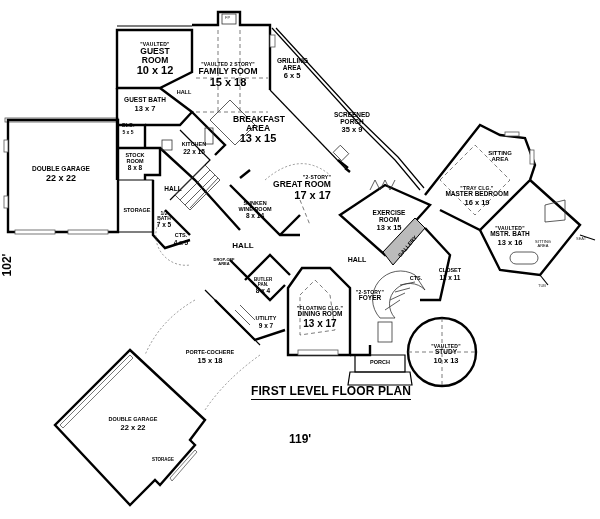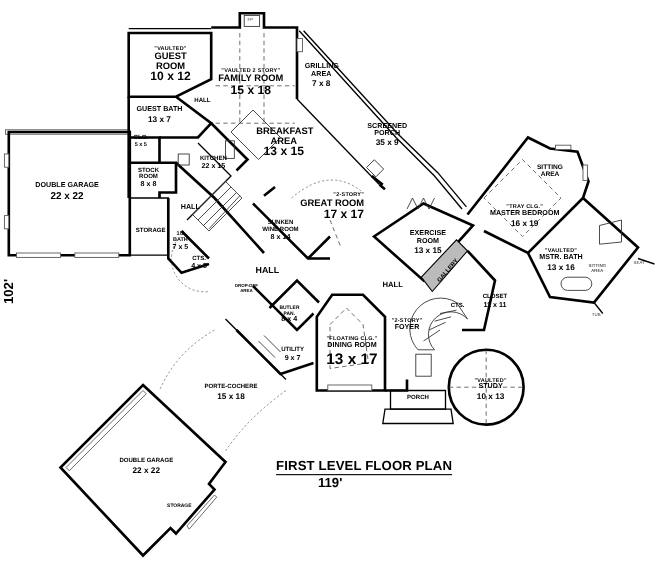--- a/index.html
+++ b/index.html
@@ -14,21 +14,21 @@
   .hatch { fill: #bbb; stroke: #000; stroke-width: 1; }
   .lbl { position: absolute; text-align: center; font-weight: bold; color: #000; line-height: 1; white-space: nowrap; transform: translateX(-50%); }
   .lbl .tag { display: block; font-size: 5px; letter-spacing: 0.2px; }
   .lbl .name { display: block; font-size: 8.5px; }
   .lbl .dims { display: block; font-size: 11px; margin-top: 1px; }
   .lbl.sm .name { font-size: 6.5px; }
   .lbl.sm .dims { font-size: 7.5px; }
   .lbl.xs .name { font-size: 5.5px; }
   .lbl.xs .dims { font-size: 6.5px; }
   .note { position: absolute; font-size: 4px; color: #333; white-space: nowrap; }
-  #plan-title { position: absolute; left: 251px; top: 416px; font-size: 12px; font-weight: bold; border-bottom: 1px solid #000; padding-bottom: 1px; letter-spacing: 0.1px; }
+  #plan-title { position: absolute; left: 251px; top: 384px; font-size: 12px; font-weight: bold; border-bottom: 1px solid #000; padding-bottom: 1px; letter-spacing: 0.1px; }
   #width-dim { position: absolute; left: 289px; top: 432px; font-size: 12px; font-weight: bold; }
   #depth-dim { position: absolute; left: -4px; top: 258px; font-size: 12px; font-weight: bold; transform: rotate(-90deg); transform-origin: center; }
 </style>
 </head>
 <body>
 
 <svg id="plan" viewBox="0 0 600 519" xmlns="http://www.w3.org/2000/svg">
 
   <g>
     <rect class="win" x="5" y="118" width="113" height="4"></rect>
@@ -165,21 +165,21 @@
   <span class="name" style="white-space:normal;width:40px;margin:0 auto;">GUEST ROOM</span>
   <span class="dims">10 x 12</span>
 </div>
 <div class="lbl" style="left:228px; top:50px;margin-top:12px;">
   <span class="tag">"VAULTED 2 STORY"</span>
   <span class="name">FAMILY ROOM</span>
   <span class="dims">15 x 18</span>
 </div>
 <div class="lbl sm" style="left:292px; top:58px;">
   <span class="name" style="white-space:normal;width:30px;margin:0 auto;">GRILLING AREA</span>
-  <span class="dims">7 x 8</span>
+  <span class="dims">6 x 5</span>
 </div>
 <div class="lbl sm" style="left:145px; top:97px;">
   <span class="name">GUEST BATH</span>
   <span class="dims">13 x 7</span>
 </div>
 <div class="lbl xs" style="left:184px; top:90px;">
   <span class="name">HALL</span>
 </div>
 <div class="lbl xs" style="left:128px; top:123px;">
   <span class="name">CLO.</span>
@@ -271,21 +271,21 @@
   <span class="name" style="white-space:normal;width:18px;margin:0 auto;font-size:4.5px;">BUTLER PAN.</span>
   <span class="dims">8 x 4</span>
 </div>
 <div class="lbl xs" style="left:266px; top:316px;">
   <span class="name">UTILITY</span>
   <span class="dims">9 x 7</span>
 </div>
 <div class="lbl sm" style="left:320px; top:306px;">
   <span class="tag">"FLOATING CLG."</span>
   <span class="name">DINING ROOM</span>
-  <span class="dims" style="font-size:14px">13 x 17</span>
+  <span class="dims" style="font-size:10px">13 x 17</span>
 </div>
 <div class="lbl sm" style="left:370px; top:290px;">
   <span class="tag">"2-STORY"</span>
   <span class="name">FOYER</span>
 </div>
 <div class="lbl xs" style="left:380px; top:360px;">
   <span class="name">PORCH</span>
 </div>
 <div class="lbl sm" style="left:446px; top:344px;">
   <span class="tag">"VAULTED"</span>

